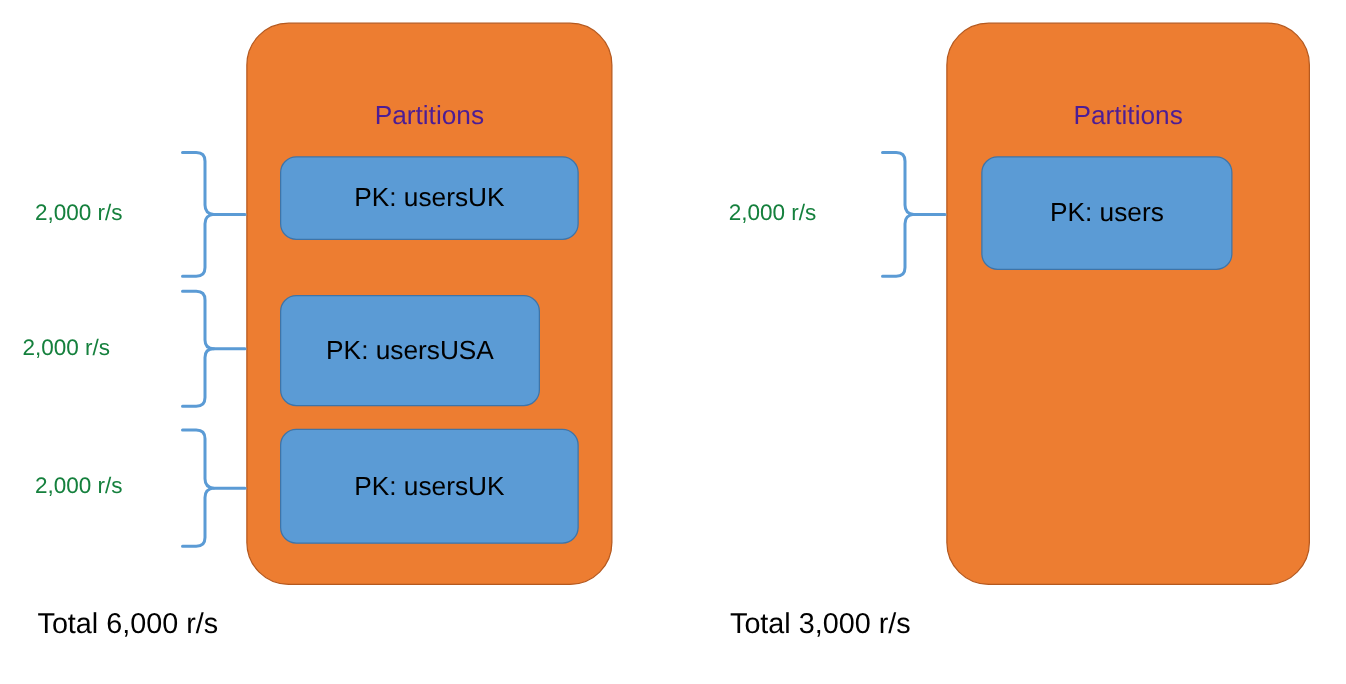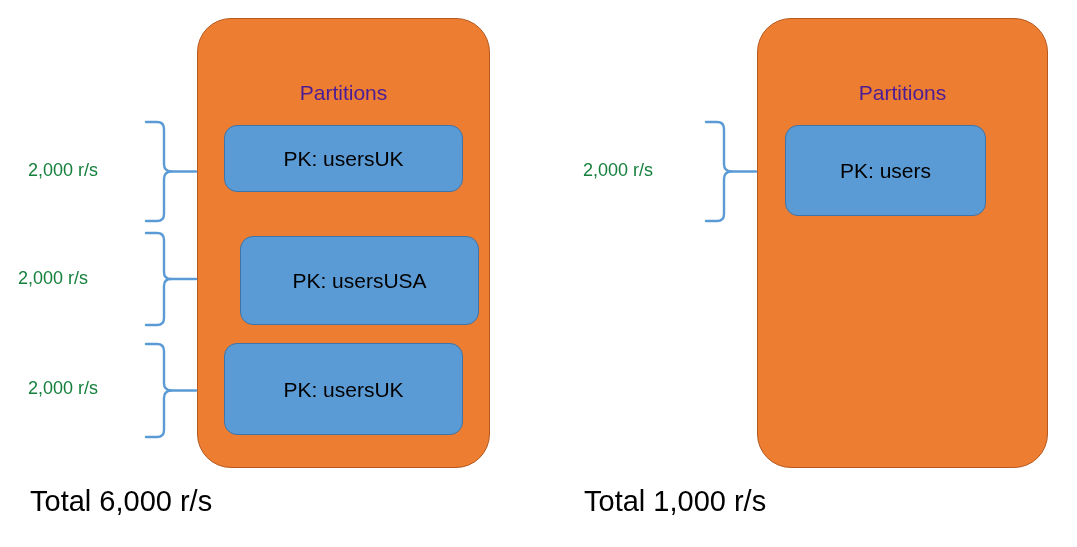--- a/index.html
+++ b/index.html
@@ -74,40 +74,40 @@
     font-size: 18px;
     font-family: "Liberation Sans", sans-serif;
     line-height: 1;
     white-space: nowrap;
     text-align: left;
   }
 
   .total-label {
     position: absolute;
     color: #000000;
-    font-size: 29px;
+    font-size: 23px;
     font-family: "Liberation Sans", sans-serif;
     line-height: 1;
     white-space: nowrap;
   }
 </style>
 </head>
 <body>
 
 <div id="canvas">
 
   <div class="partition-container" style="left:197px; top:18px; width:293px; height:450px;">
     <div class="container-title" style="top:63px;">Partitions</div>
   </div>
 
   <div class="pk-box" style="left:224px; top:125px; width:239px; height:67px;">
     <span class="pk-label">PK: usersUK</span>
   </div>
 
-  <div class="pk-box" style="left:224px; top:236px; width:239px; height:89px;margin-left:16px;">
+  <div class="pk-box" style="left:224px; top:236px; width:208px; height:89px;">
     <span class="pk-label">PK: usersUSA</span>
   </div>
 
   <div class="pk-box" style="left:224px; top:343px; width:239px; height:92px;">
     <span class="pk-label">PK: usersUK</span>
   </div>
 
   <div class="brace" style="left:144px; top:120px; width:53px; height:103px;">
     <svg width="53" height="103" viewBox="0 0 53 103" fill="none">
       <path d="M2 2 H13 Q20 2 20 9 V44 Q20 51 27 51.5 Q20 52 20 59 V94 Q20 101 13 101 H2" stroke="#5B9BD5" stroke-width="2.4" fill="none" stroke-linecap="round" stroke-linejoin="round"></path>
@@ -143,15 +143,15 @@
   </div>
 
   <div class="brace" style="left:704px; top:120px; width:53px; height:103px;">
     <svg width="53" height="103" viewBox="0 0 53 103" fill="none">
       <path d="M2 2 H13 Q20 2 20 9 V44 Q20 51 27 51.5 Q20 52 20 59 V94 Q20 101 13 101 H2" stroke="#5B9BD5" stroke-width="2.4" fill="none" stroke-linecap="round" stroke-linejoin="round"></path>
       <path d="M27 51.5 H52" stroke="#5B9BD5" stroke-width="2.4" stroke-linecap="round"></path>
     </svg>
   </div>
   <div class="rate-label" style="left:583px; top:161px;">2,000 r/s</div>
 
-  <div class="total-label" style="left:584px; top:487px;">Total 1,000 r/s</div>
+  <div class="total-label" style="left:584px; top:487px;">Total 3,000 r/s</div>
 
 </div>
 
 </body></html>

